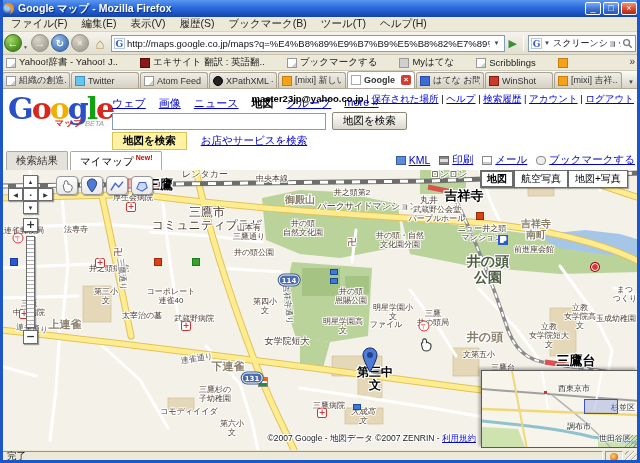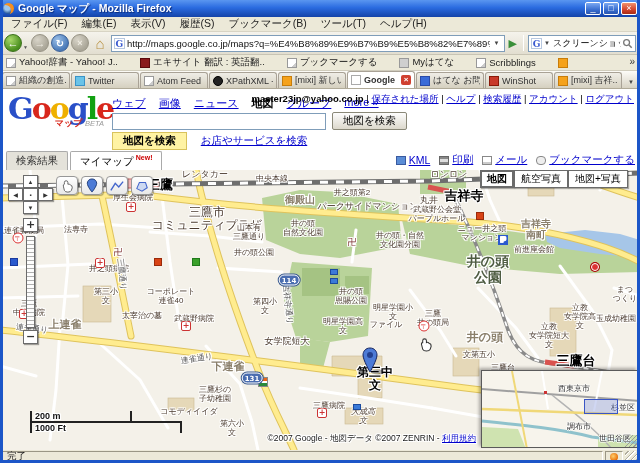--- a/index.html
+++ b/index.html
@@ -576,24 +576,20 @@
           <circle cx="8" cy="8" r="3" fill="#23408f"></circle>
         </svg>
       </div>
 
       <div class="hand-cursor">
         <svg width="15" height="15" viewBox="0 0 16 16">
           <path d="M4,9 Q3,6 5,6 L5,4 Q5,2 7,2 Q9,2 9,4 L9,6 Q11,5 12,7 Q14,7 14,10 L13,13 Q12,15 9,15 Q6,15 5,13 Z" fill="#fff" stroke="#333" stroke-width="1.1"></path>
         </svg>
       </div>
 
-      <div class="scale">
-        <div class="scale-m"><span>200 m</span></div>
-        <div class="scale-ft"><span>1000 Ft</span></div>
-      </div>
 
       <div class="copyright">
         <span>©2007 Google - 地図データ ©2007 ZENRIN -</span>
         <a>利用規約</a>
       </div>
 
       <div class="minimap">
         <svg width="157" height="78" viewBox="0 0 157 78">
           <rect width="157" height="78" fill="#f7f4ec"></rect>
           <polygon points="0,56 36,58 44,78 0,78" fill="#cfe3b0"></polygon>

